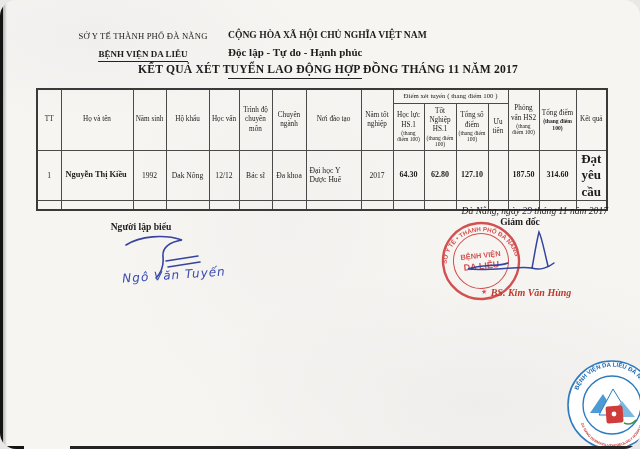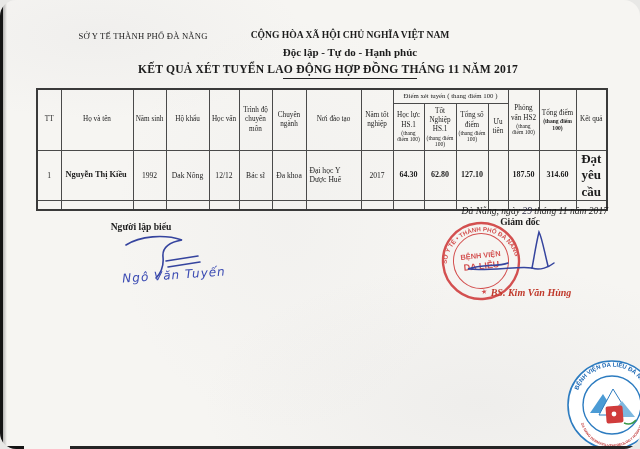--- a/index.html
+++ b/index.html
@@ -9,21 +9,21 @@
       radial-gradient(ellipse 300px 120px at 15% 8%, rgba(160,160,175,.07), transparent 70%),
       radial-gradient(ellipse 400px 200px at 75% 90%, rgba(150,150,160,.08), transparent 70%),
       radial-gradient(ellipse 250px 300px at 45% 50%, rgba(170,170,180,.05), transparent 70%);
     font-family:"Liberation Serif", serif;color:#1c1c1c;border-radius:16px;}
 
   
   .org{position:absolute;left:40px;top:31px;width:206px;text-align:center;line-height:1.25;}
   .org-l1{font-size:8.6px;letter-spacing:.2px;}
   .org-l2{display:inline-block;font-weight:700;font-size:9px;margin-top:1px;
     border-bottom:1px solid #222;padding-bottom:1px;}
-  .national{position:absolute;left:228px;top:29px;width:244px;text-align:center;line-height:1.3;}
+  .national{position:absolute;left:228px;top:29px;width:244px;line-height:1.3;}
   .nat-l1{font-weight:700;font-size:9.6px;}
   .nat-l2{display:inline-block;font-weight:700;font-size:11px;margin-top:1px;
     border-bottom:1px solid #222;padding-bottom:18px;}
   .doc-title{position:absolute;left:12px;top:63px;width:632px;text-align:center;
     font-weight:700;font-size:11.6px;letter-spacing:.2px;}
 
   
   table.results{position:absolute;left:36px;top:88px;width:570px;border-collapse:collapse;
     table-layout:fixed;border:2px solid #3a3a3a;}
   .results th,.results td{border:1px solid #4a4a4a;padding:0 2px;vertical-align:middle;
@@ -64,20 +64,21 @@
   .edge-bottom{position:absolute;left:70px;bottom:0;width:570px;height:3px;background:#242424;}
   .edge-bottom-l{position:absolute;left:0;bottom:0;width:24px;height:3px;background:#141414;}
 </style>
 </head>
 <body>
 
 <div class="page">
 
   <div class="org">
     <div class="org-l1">SỞ Y TẾ THÀNH PHỐ ĐÀ NẴNG</div>
+    <div><span class="org-l2">BỆNH VIỆN DA LIỄU</span></div>
   </div>
   <div class="national">
     <div class="nat-l1">CỘNG HÒA XÃ HỘI CHỦ NGHĨA VIỆT NAM</div>
     <div><span class="nat-l2">Độc lập - Tự do - Hạnh phúc</span></div>
   </div>
   <div class="doc-title">KẾT QUẢ XÉT TUYỂN LAO ĐỘNG HỢP ĐỒNG THÁNG 11 NĂM 2017</div>
 
   <table class="results">
     <colgroup>
       <col style="width:24px">

